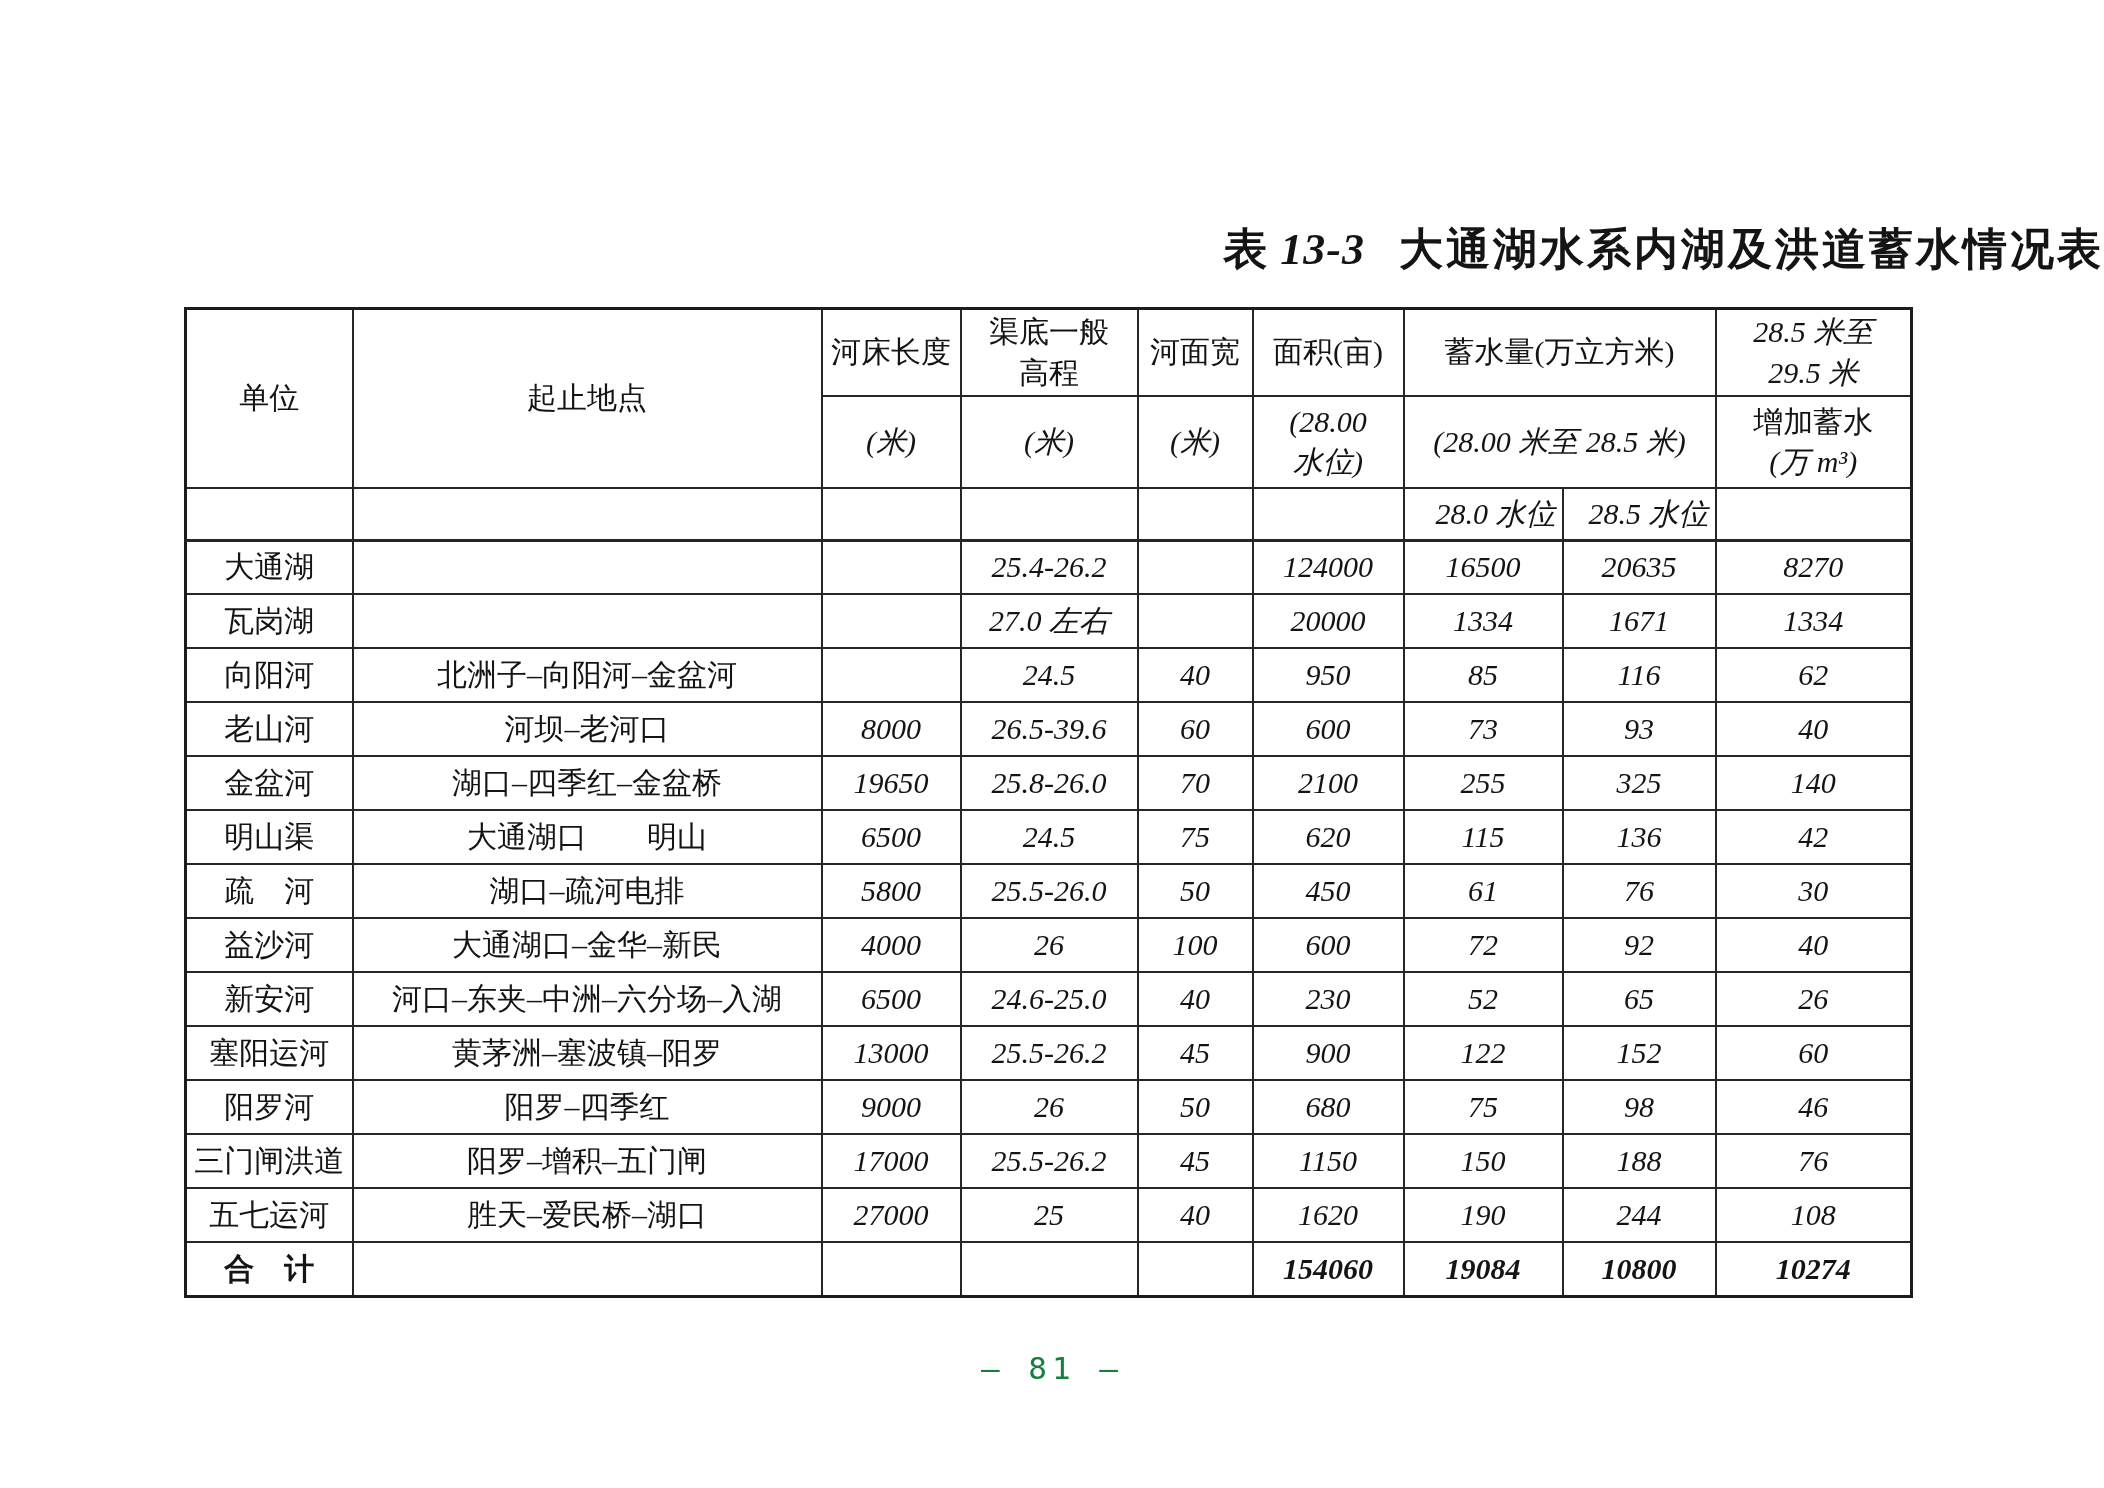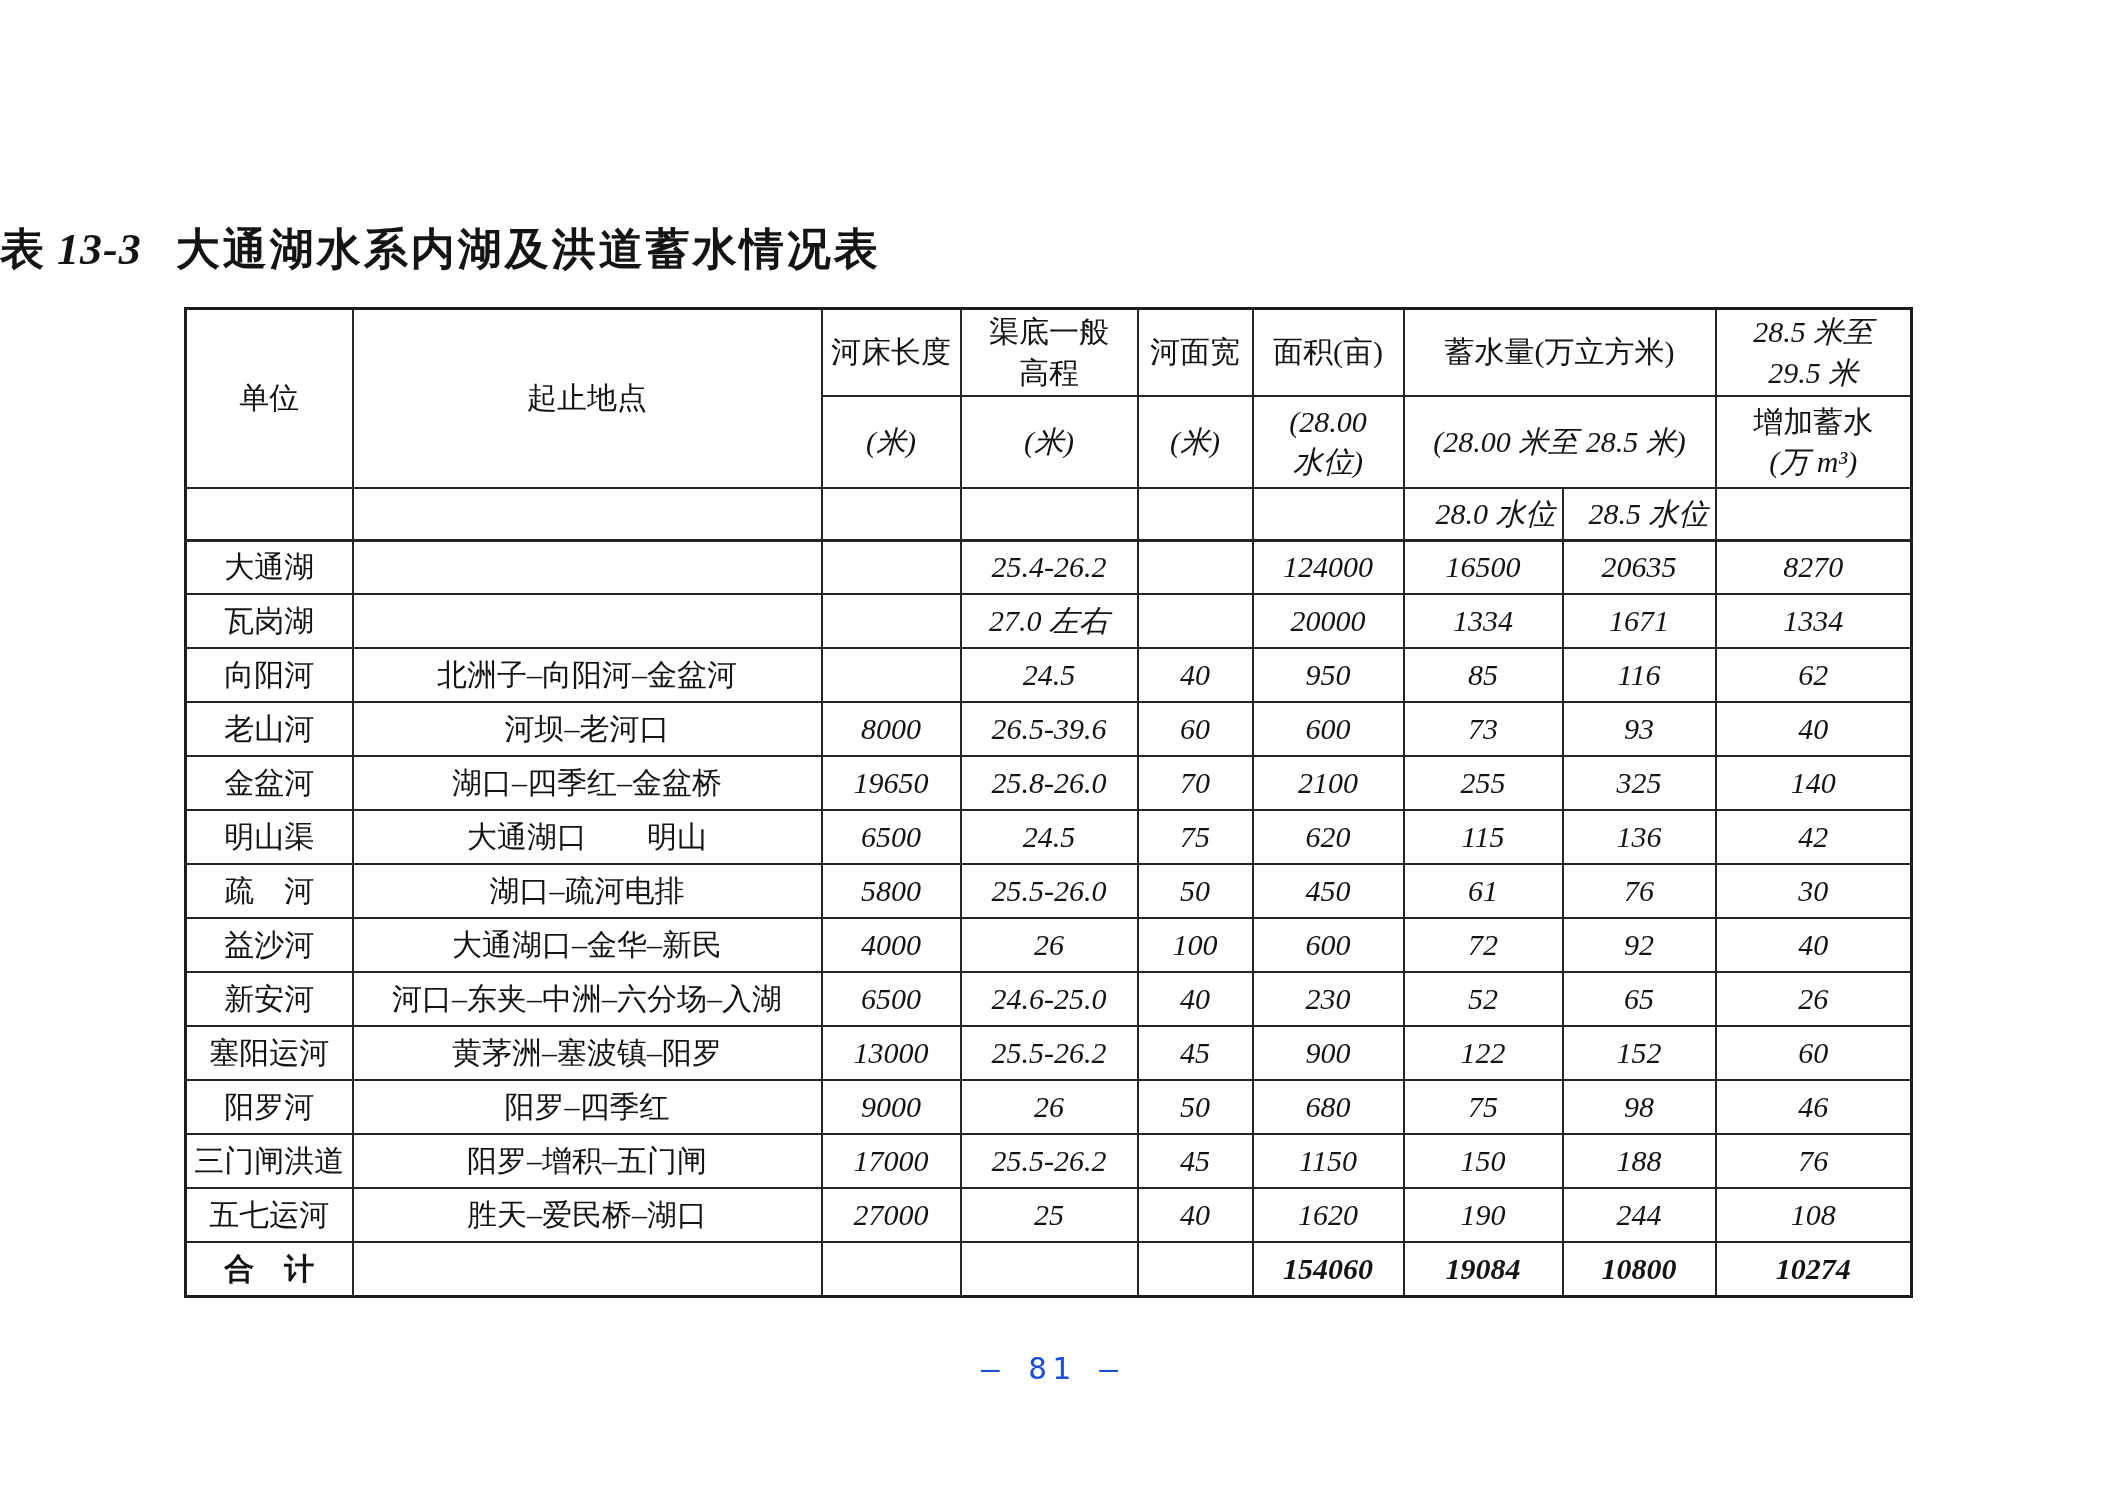--- a/index.html
+++ b/index.html
@@ -4,21 +4,21 @@
 <style>
   * { margin:0; padding:0; box-sizing:border-box; }
   html,body { background:#ffffff; }
   body {
     width:2104px; height:1488px; position:relative;
     font-family:"Liberation Serif","DejaVu Serif",serif;
     color:#141414;
   }
   .title {
     position:absolute; top:220px; left:0; width:100%;
-    text-align:left; font-size:44px; font-weight:bold;
+    text-align:right; font-size:44px; font-weight:bold;
     letter-spacing:3px; white-space:nowrap;
   }
   .title .tnum { font-style:italic; letter-spacing:1px; margin-left:10px; margin-right:34px; }
   table.data-table {
     position:absolute; left:184px; top:307px; width:1726px;
     border-collapse:collapse; table-layout:fixed;
     font-size:30px;
   }
   .data-table th, .data-table td {
     border:2px solid #262626;
@@ -29,21 +29,21 @@
   .data-table { border:3px solid #1c1c1c; }
   tr.hrow-a th { height:82px; }
   tr.hrow-b th { height:92px; }
   tr.hrow-c th { height:52px; border-bottom-width:3px;text-align:right; }
   tbody td { height:54px; }
   .ital, .num { font-style:italic; font-family:"Liberation Serif","DejaVu Serif",serif; }
   tr.total-row td { font-weight:bold; }
   .footer {
     position:absolute; top:1350px; left:0; width:100%;
     text-align:center; font-size:31px; letter-spacing:5px;
-    color:#1d4ed8;
+    color:#15803d;
     font-family:"DejaVu Sans Mono","Liberation Mono",monospace;
   }
 </style>
 </head>
 <body>
 
 <div>
 
   <h1 class="title"><span>表</span><span class="tnum">13-3</span><span>大通湖水系内湖及洪道蓄水情况表</span></h1>
 

